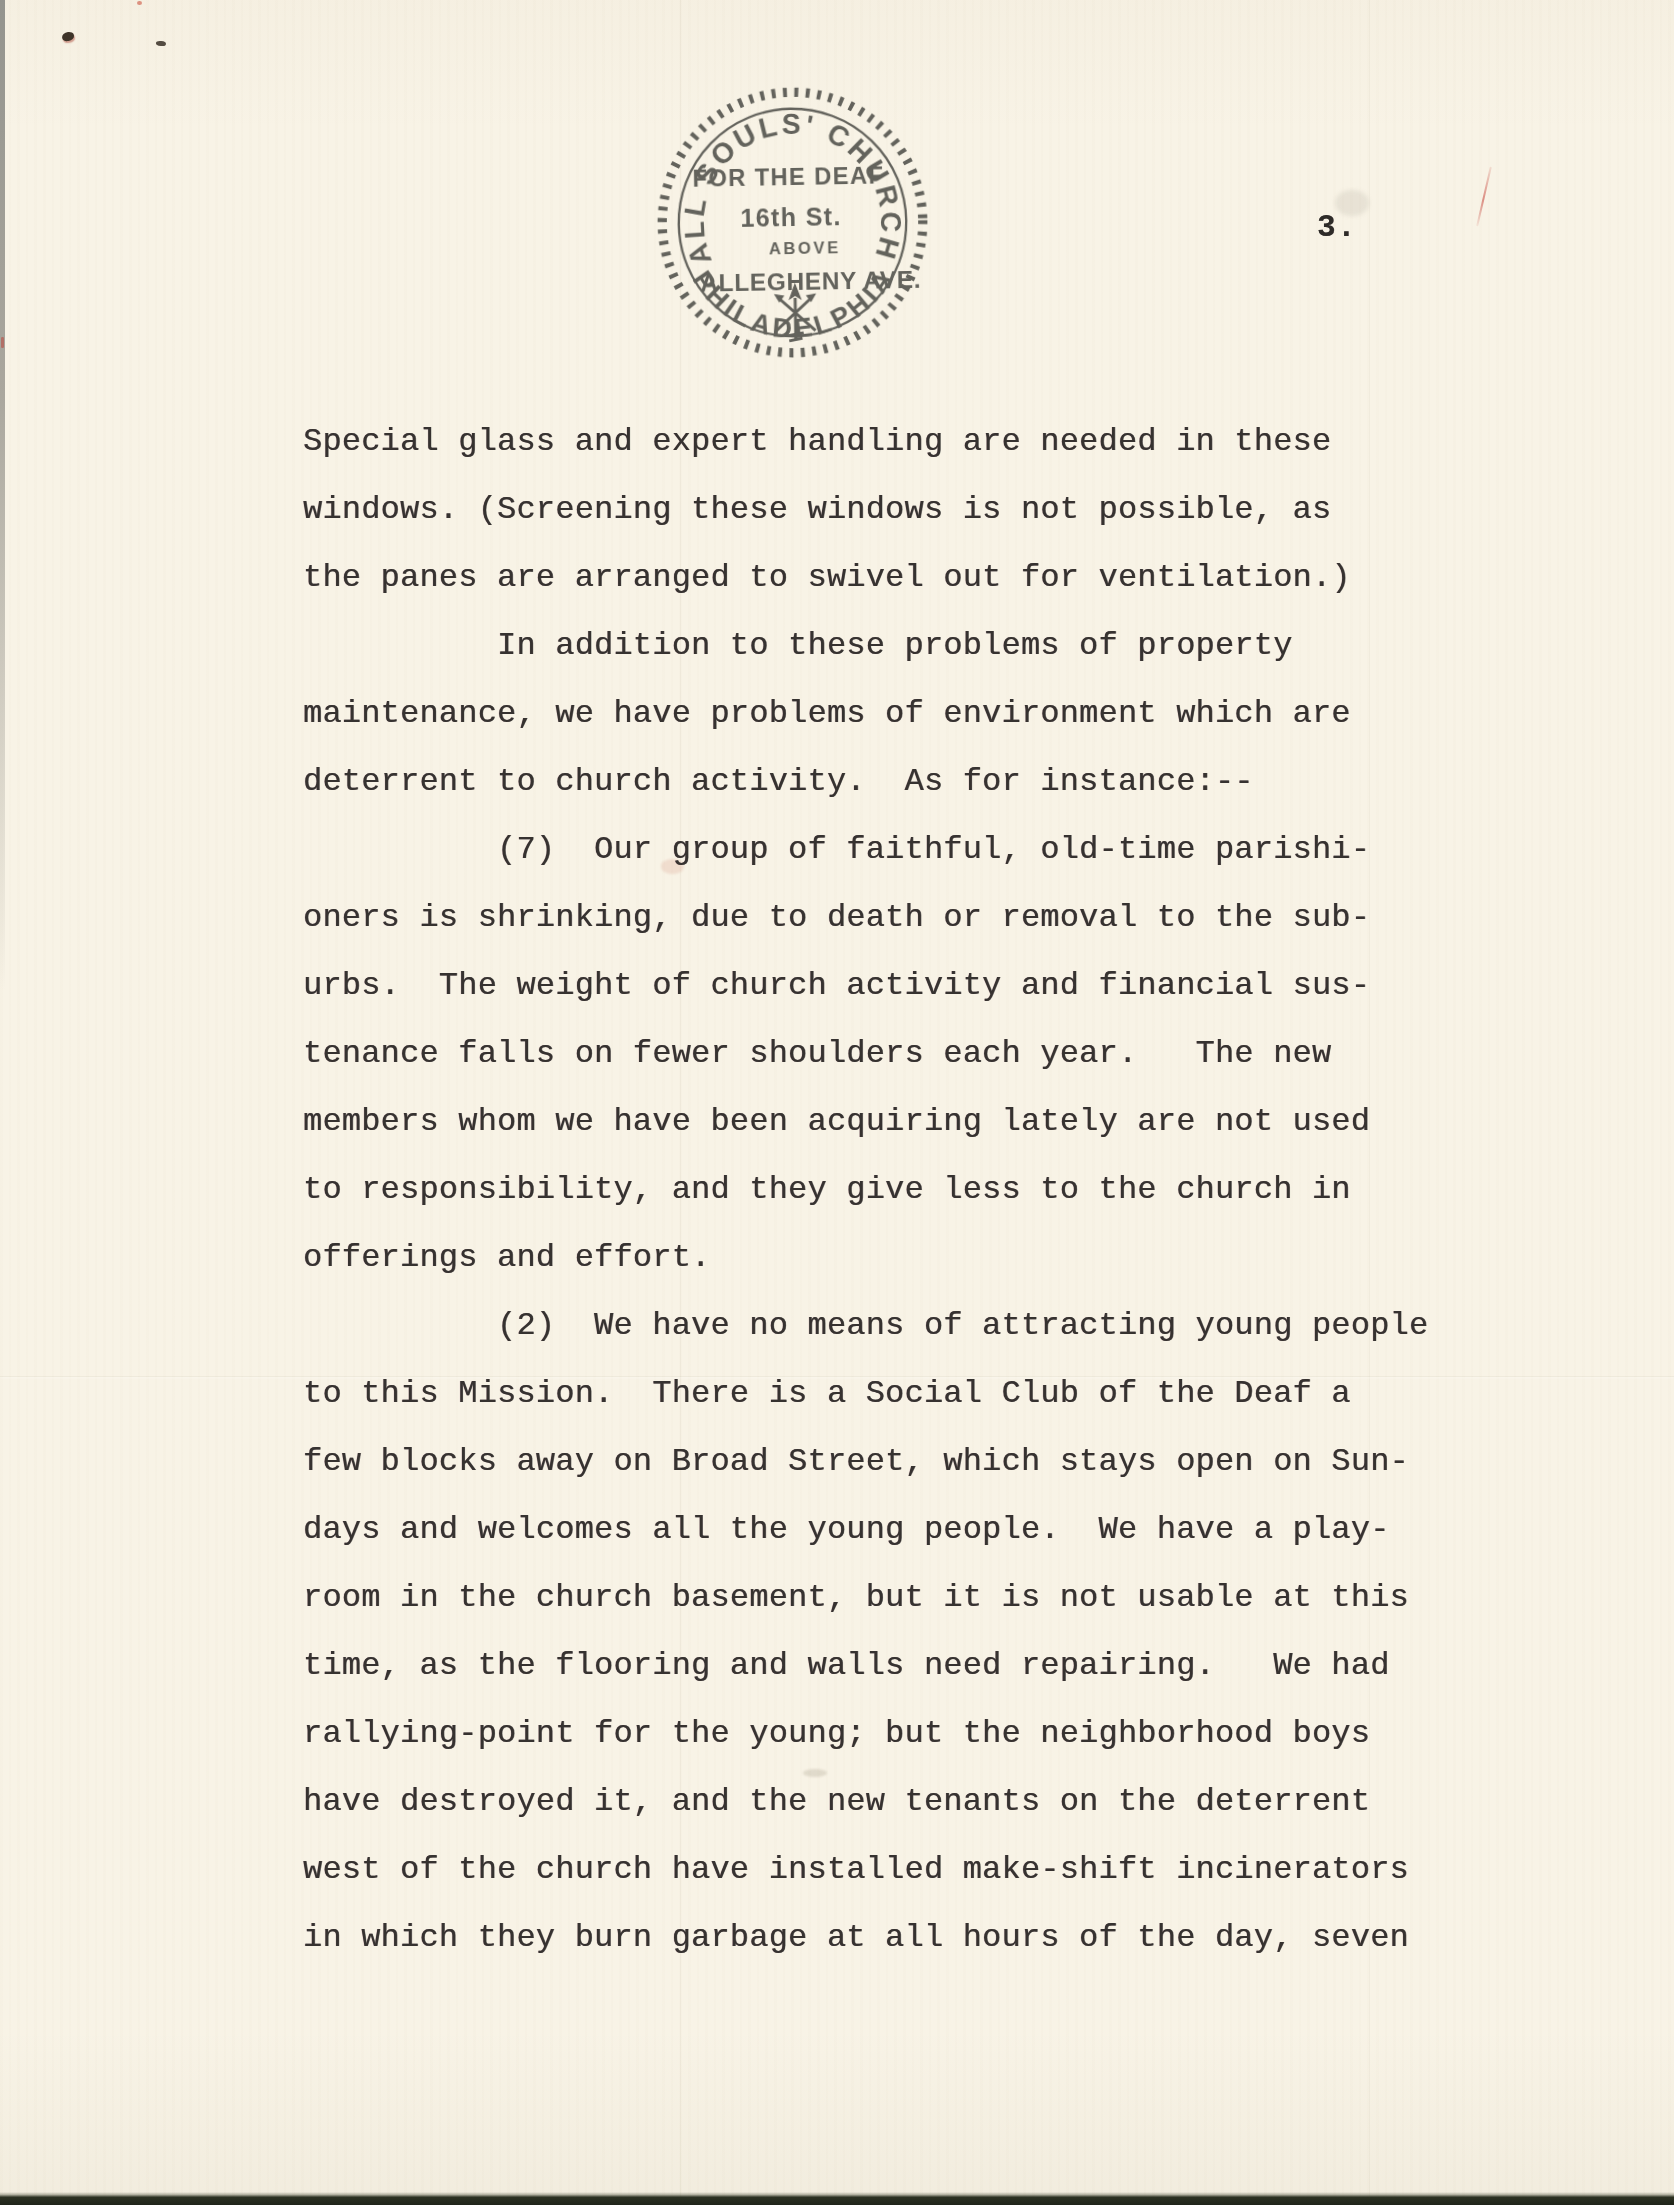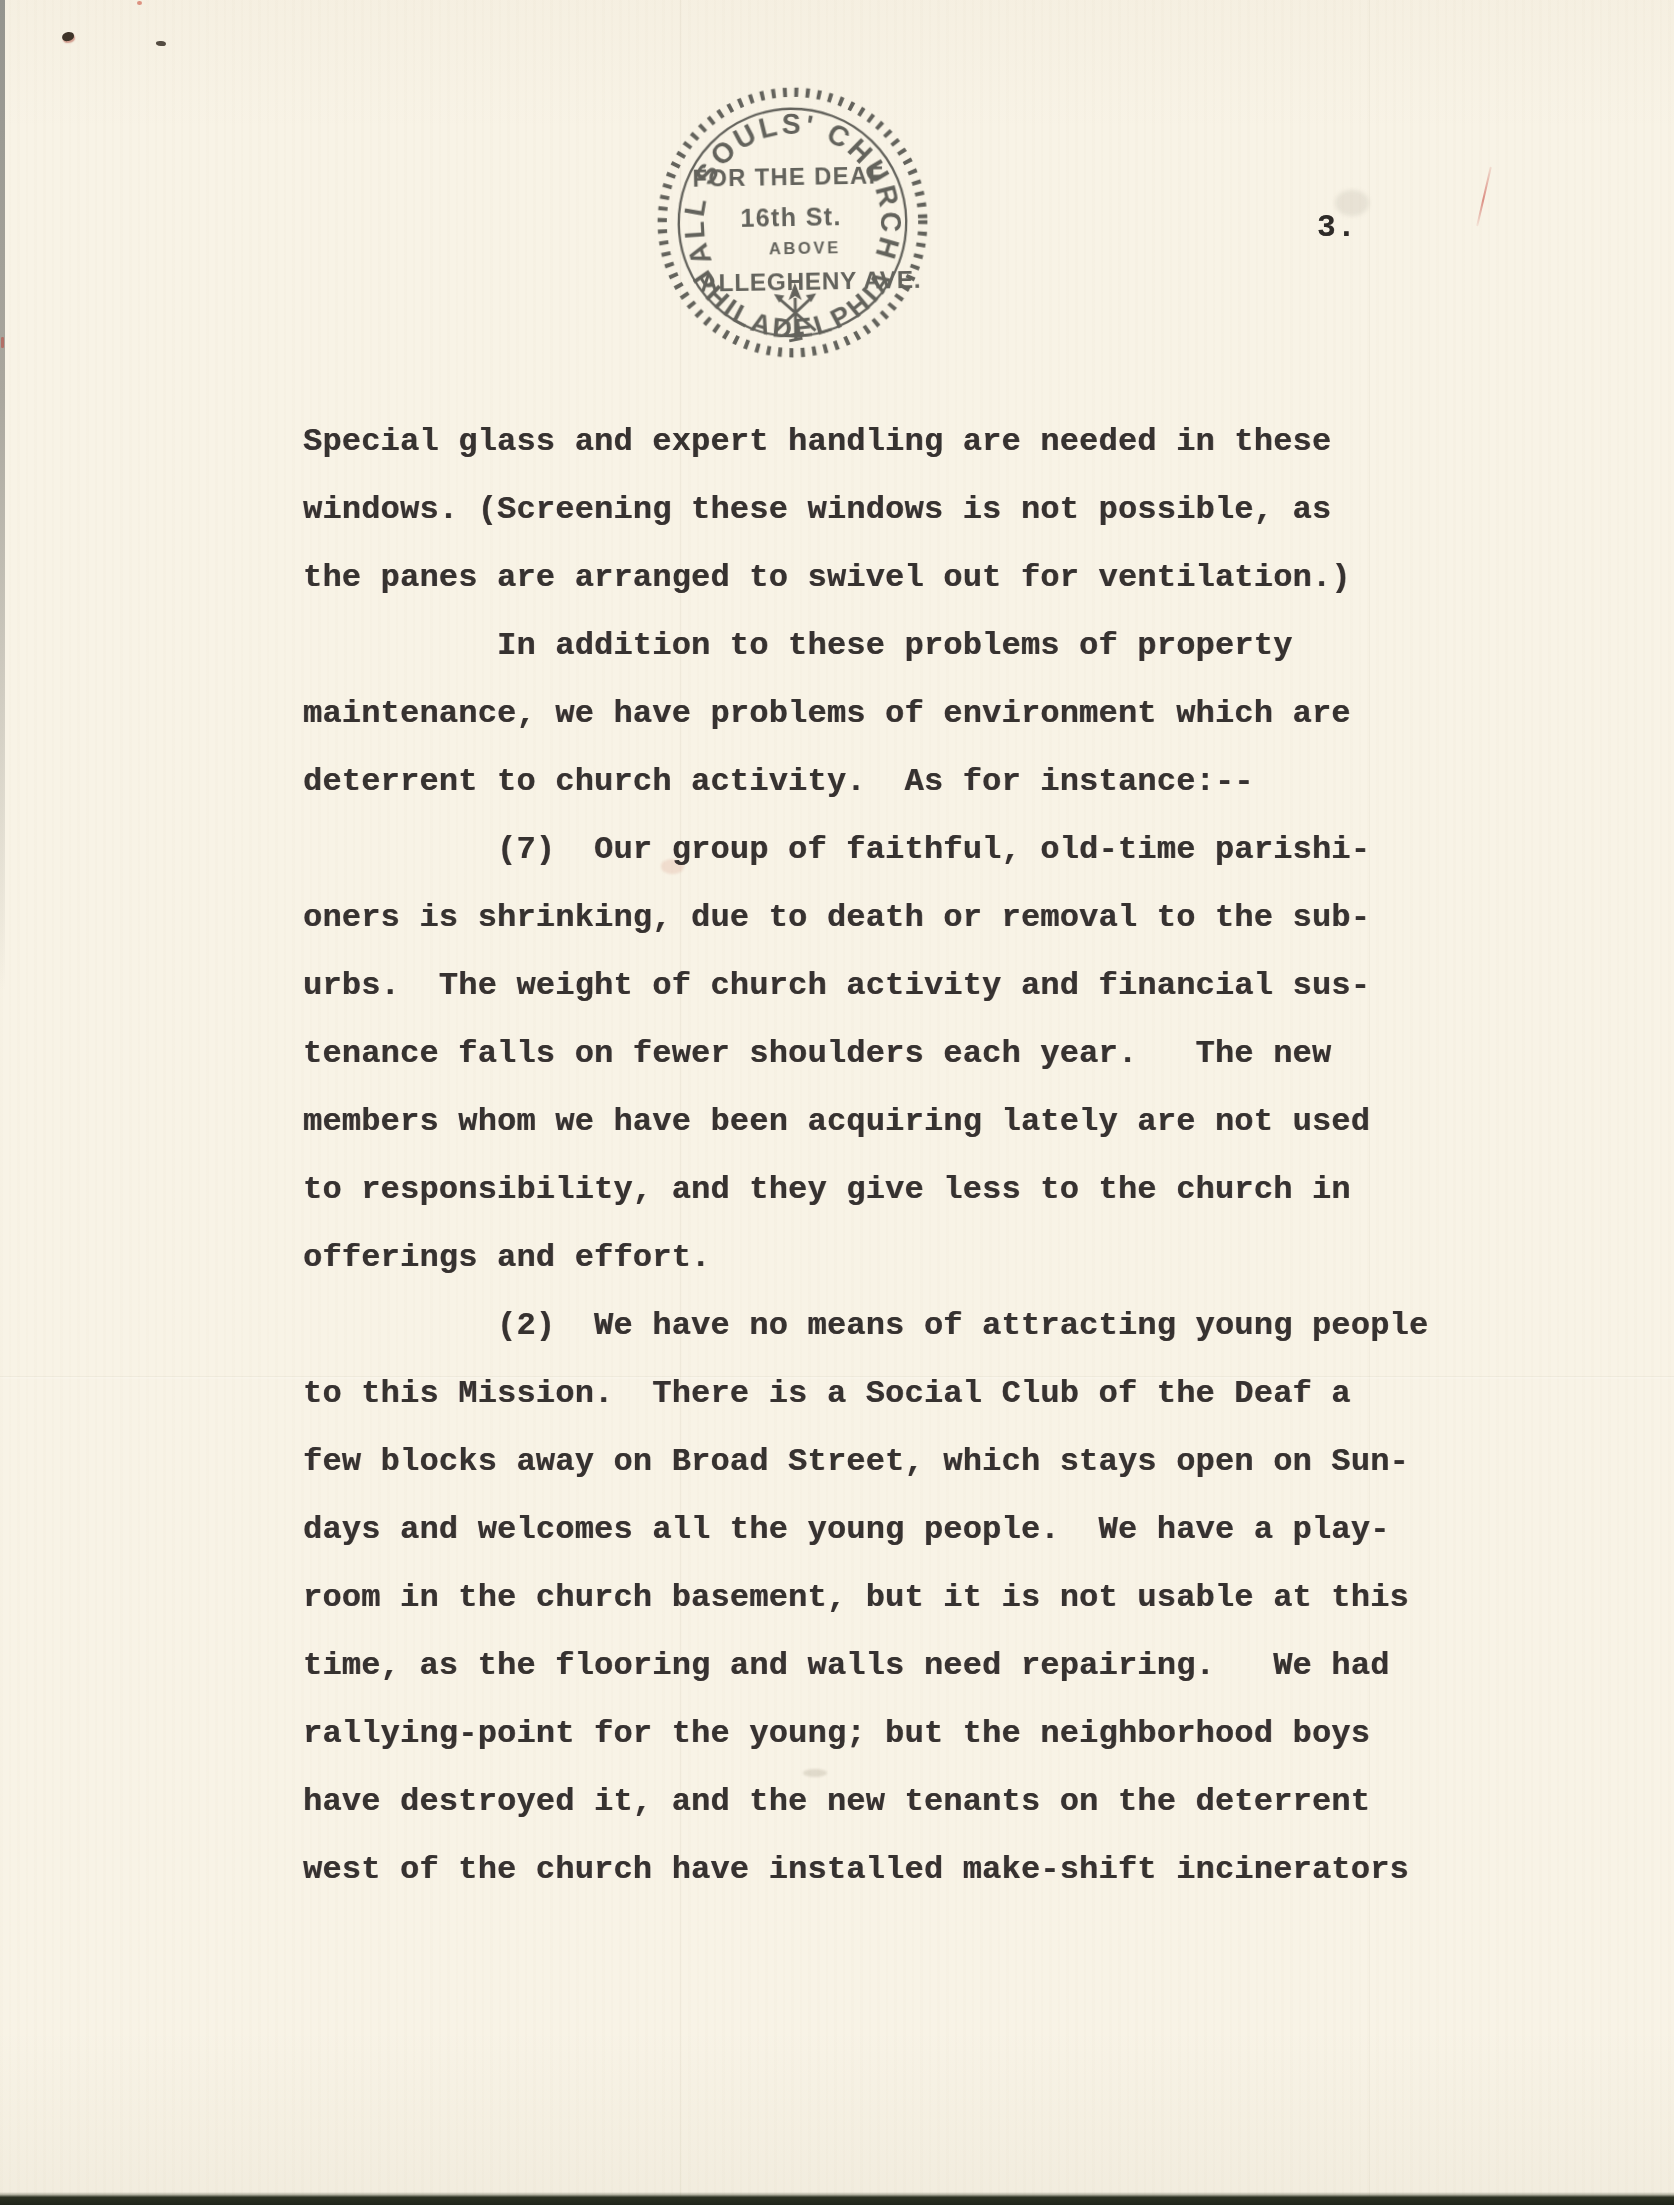--- a/index.html
+++ b/index.html
@@ -59,21 +59,21 @@
   
   .page-number{
     position:absolute;left:1317px;top:210px;
     font-size:31px;font-weight:bold;color:#2e2b28;
     letter-spacing:1.3px;
     text-shadow:0.3px 0.3px 0.5px rgba(50,35,45,0.55);
   }
   
   .body-text{
     position:absolute;left:303px;top:408px;width:1163px;
-    font-size:32px;font-weight:bold;line-height:68px;
+    font-size:32px;font-weight:normal;line-height:68px;
     letter-spacing:0.2px;
     color:#363230;
     text-shadow:
       0.4px 0.4px 0.5px rgba(55,40,50,0.5),
       -0.5px 0.2px 0.3px rgba(120,30,70,0.18),
       0.5px -0.2px 0.3px rgba(25,95,60,0.16);
   }
   .body-text .line{white-space:pre;height:68px;}
 </style>
 </head>
@@ -151,15 +151,16 @@
     <div class="line">offerings and effort.</div>
     <div class="line">          (2)  We have no means of attracting young people</div>
     <div class="line">to this Mission.  There is a Social Club of the Deaf a</div>
     <div class="line">few blocks away on Broad Street, which stays open on Sun-</div>
     <div class="line">days and welcomes all the young people.  We have a play-</div>
     <div class="line">room in the church basement, but it is not usable at this</div>
     <div class="line">time, as the flooring and walls need repairing.   We had</div>
     <div class="line">rallying-point for the young; but the neighborhood boys</div>
     <div class="line">have destroyed it, and the new tenants on the deterrent</div>
     <div class="line">west of the church have installed make-shift incinerators</div>
+    <div class="line">in which they burn garbage at all hours of the day, seven</div>
   </div>
 </div>
 
 
 </body></html>

